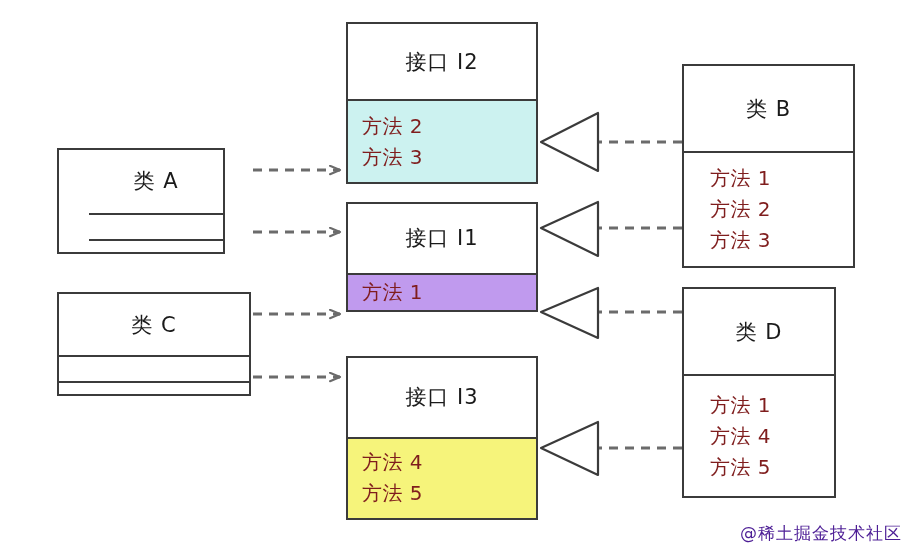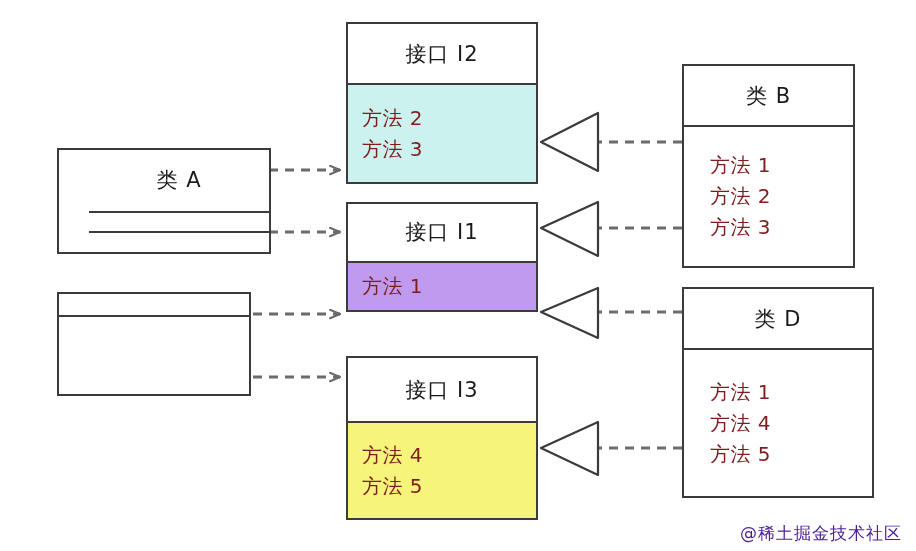--- a/index.html
+++ b/index.html
@@ -37,20 +37,21 @@
     flex-direction: column;
     z-index: 3;
   }
 
   .compartment {
     box-sizing: border-box;
     display: flex;
     flex-direction: column;
     justify-content: center;
     overflow: hidden;
+    margin-top: 13px;
   }
   .compartment + .compartment {
     border-top: 2px solid #3b3b3b;
   }
   .compartment.title {
     align-items: center;
     justify-content: center;
   }
   .compartment.members {
     align-items: flex-start;
@@ -88,28 +89,28 @@
   #iface-i3 { left: 346px; top: 356px; width: 192px; height: 164px; }
 
   #iface-i2 .title   { height: 60px; }
   #iface-i2 .members { height: 100px; justify-content: center; }
   #iface-i1 .title   { height: 72px; }
   #iface-i1 .members { height: 62px; justify-content: center; }
   #iface-i3 .title   { height: 64px; }
   #iface-i3 .members { height: 98px; justify-content: center; }
 
   
-  #class-a { left: 57px; top: 148px; width: 214px; height: 106px; padding-left: 30px; }
+  #class-a { left: 57px; top: 148px; width: 168px; height: 106px; padding-left: 30px; }
   #class-c { left: 57px; top: 292px; width: 194px; height: 104px; }
   #class-a .title, #class-c .title { height: 62px; }
   #class-a .empty, #class-c .empty { height: 21px; }
 
   
   #class-b { left: 682px; top: 64px;  width: 173px; height: 204px; }
-  #class-d { left: 682px; top: 287px; width: 192px; height: 211px; }
+  #class-d { left: 682px; top: 287px; width: 154px; height: 211px; }
   #class-b .title, #class-d .title { height: 59px; }
   #class-b .members, #class-d .members { flex: 1; justify-content: center; padding-left: 26px; }
 
   
   #watermark {
     position: absolute;
     right: 14px;
     bottom: 6px;
     font-size: 17px;
     color: #4c1d95;
@@ -199,20 +200,23 @@
 
   <div class="uml-box" id="class-a">
     <div class="compartment title">
       <span class="box-title">类 A</span>
     </div>
     <div class="compartment empty"></div>
     <div class="compartment empty"></div>
   </div>
 
   <div class="uml-box" id="class-c">
+    <div class="compartment title">
+      <span class="box-title">类 C</span>
+    </div>
     <div class="compartment empty"></div>
     <div class="compartment empty"></div>
   </div>
 
   <div class="uml-box" id="class-b">
     <div class="compartment title">
       <span class="box-title">类 B</span>
     </div>
     <div class="compartment members">
       <span class="member">方法 1</span>

